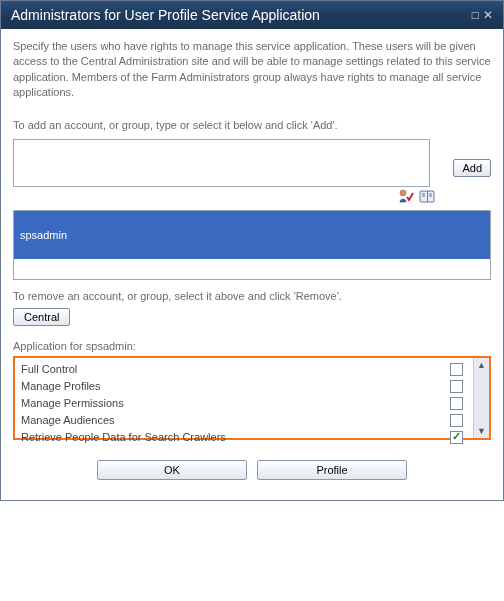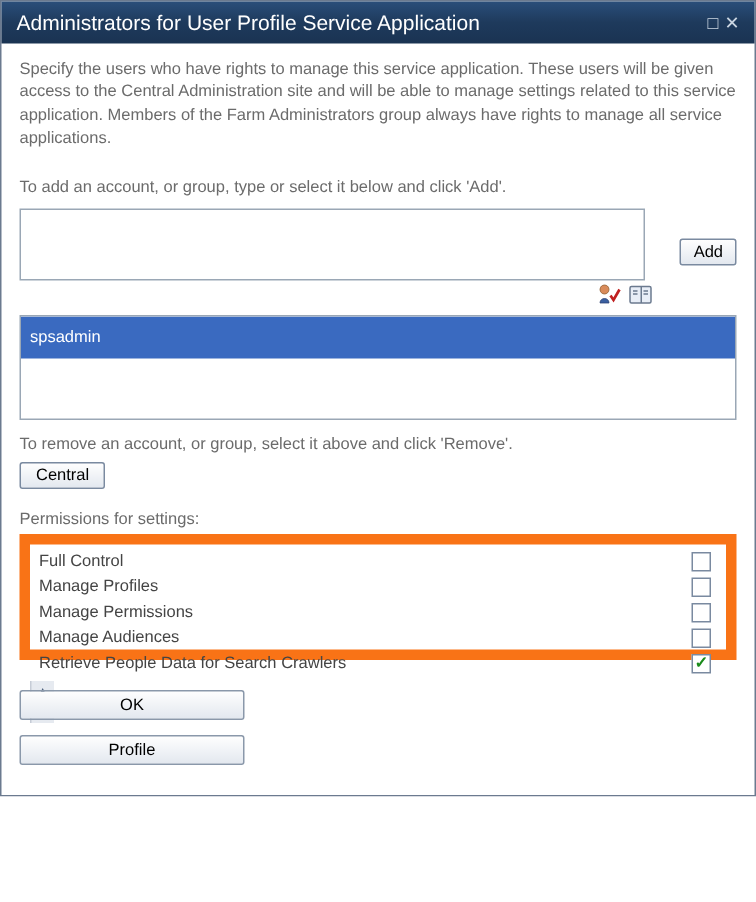--- a/index.html
+++ b/index.html
@@ -84,21 +84,21 @@
   }
   .listbox {
     border: 1px solid #9aa7b5;
     height: 70px;
     background: #fff;
     overflow: hidden;
   }
   .listbox .selected-item {
     background: #3a6ac0;
     color: #fff;
-    padding: 8px 6px;
+    padding: 18px 6px;
     font-size: 11px;
   }
   .remove-row {
     display: flex;
     align-items: flex-start;
     gap: 6px;
     margin-top: 10px;
     margin-bottom: 14px;
     flex-direction: column;
   }
@@ -113,24 +113,23 @@
     font-family: inherit;
     font-size: 11px;
     cursor: pointer;
     border-radius: 2px;
   }
   .perm-label {
     color: #6b6b6b;
     margin-bottom: 4px;
   }
   .perm-box {
-    border: 7px solid #f97316;
+    border: 2px solid #f97316;
     display: flex;
     height: 84px;
-    flex-direction: column;
   }
   .perm-list {
     flex: 1;
     padding: 3px 4px;
   }
   .perm-item {
     display: flex;
     align-items: center;
     justify-content: space-between;
     padding: 2px 2px;
@@ -154,21 +153,20 @@
     color: #4a5d7a;
     padding: 2px 0;
     cursor: pointer;
   }
   .perm-scroll .track { flex: 1; }
   .button-row {
     display: flex;
     justify-content: center;
     gap: 10px;
     margin-top: 20px;
-    flex-direction: column;
   }
   .dlg-btn {
     width: 150px;
     padding: 3px 0;
     border: 1px solid #8a98aa;
     background: linear-gradient(to bottom, #fefefe, #e3e8ef);
     font-family: inherit;
     font-size: 11px;
     cursor: pointer;
     border-radius: 2px;
@@ -238,21 +236,21 @@
 
     <div class="listbox">
       <div class="selected-item">spsadmin</div>
     </div>
 
     <div class="remove-row">
       <div class="instruction">To remove an account, or group, select it above and click 'Remove'.</div>
       <button class="remove-btn">Central</button>
     </div>
 
-    <div class="perm-label">Permissions for settings:</div>
+    <div class="perm-label">Application for spsadmin:</div>
 
     <div class="perm-box">
       <div class="perm-list">
         <div class="perm-item">
           <span>Full Control</span>
           <input type="checkbox" class="chk" style="">
         </div>
         <div class="perm-item">
           <span>Manage Profiles</span>
           <input type="checkbox" class="chk" style="">

